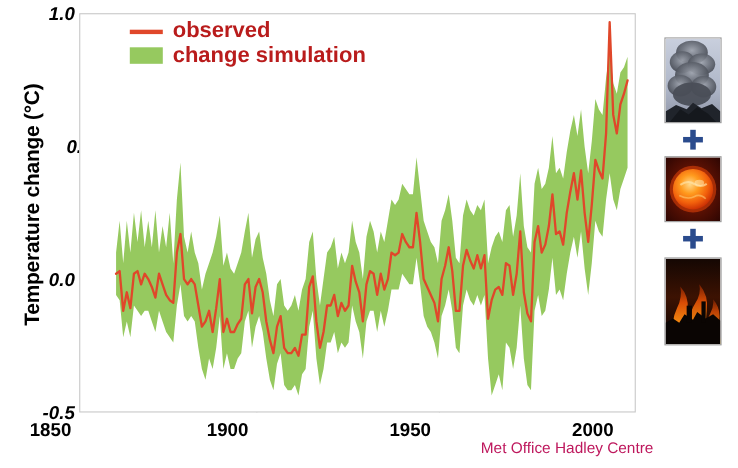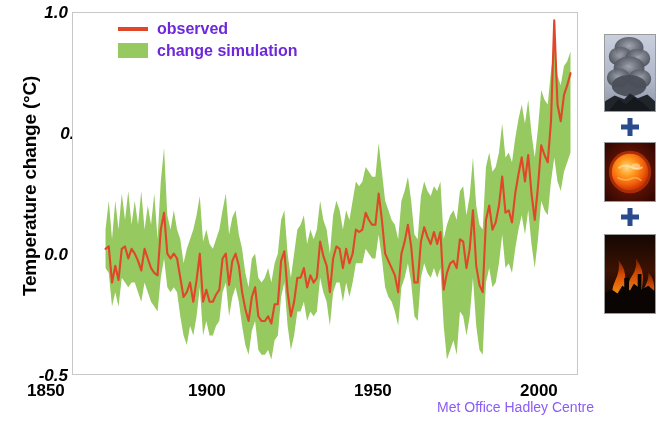--- a/index.html
+++ b/index.html
@@ -98,35 +98,35 @@
     width: 30px;
     height: 4px;
     margin-right: 9px;
   }
   .legend-swatch-box {
     width: 30px;
     height: 15px;
     margin-right: 9px;
   }
   .legend-text {
-    font-size: 16px;
-    font-weight: bold;
-    color: #6d28d9;
+    font-size: 20px;
+    font-weight: bold;
+    color: #b91c1c;
     white-space: nowrap;
   }
 
   
   #attribution {
     position: absolute;
     left: 402px;
     top: 399px;
     width: 192px;
     text-align: right;
     font-size: 14px;
-    color: #8b5cf6;
+    color: #be185d;
     white-space: nowrap;
   }
 
   
   #photo-col {
     position: absolute;
     left: 604px;
     top: 34px;
     width: 52px;
   }

